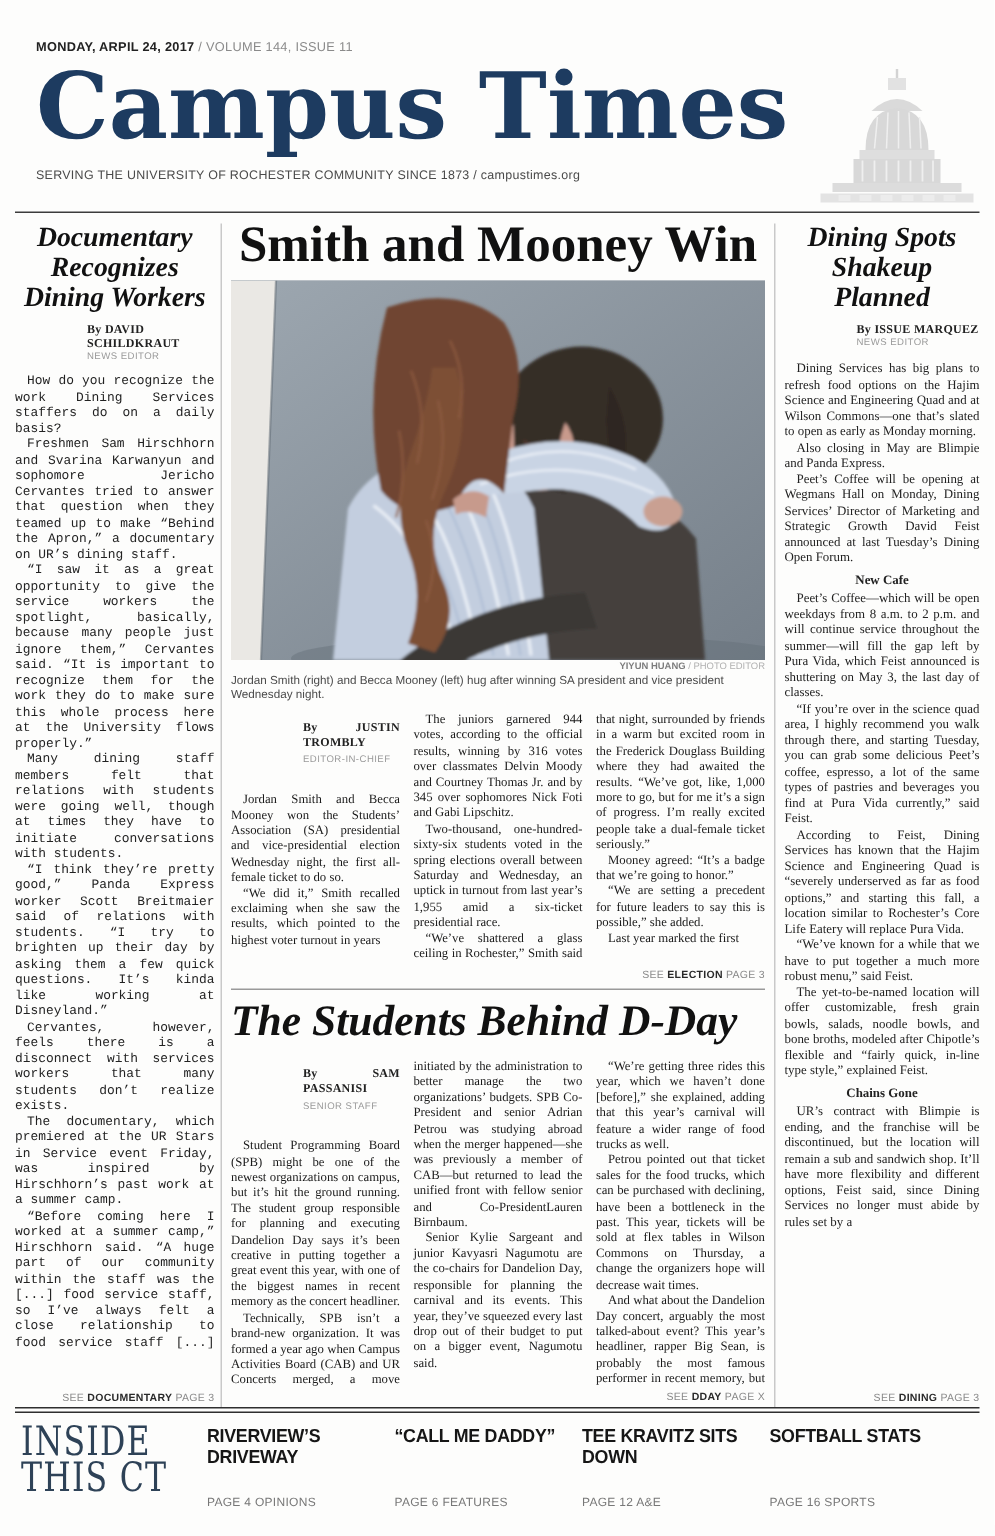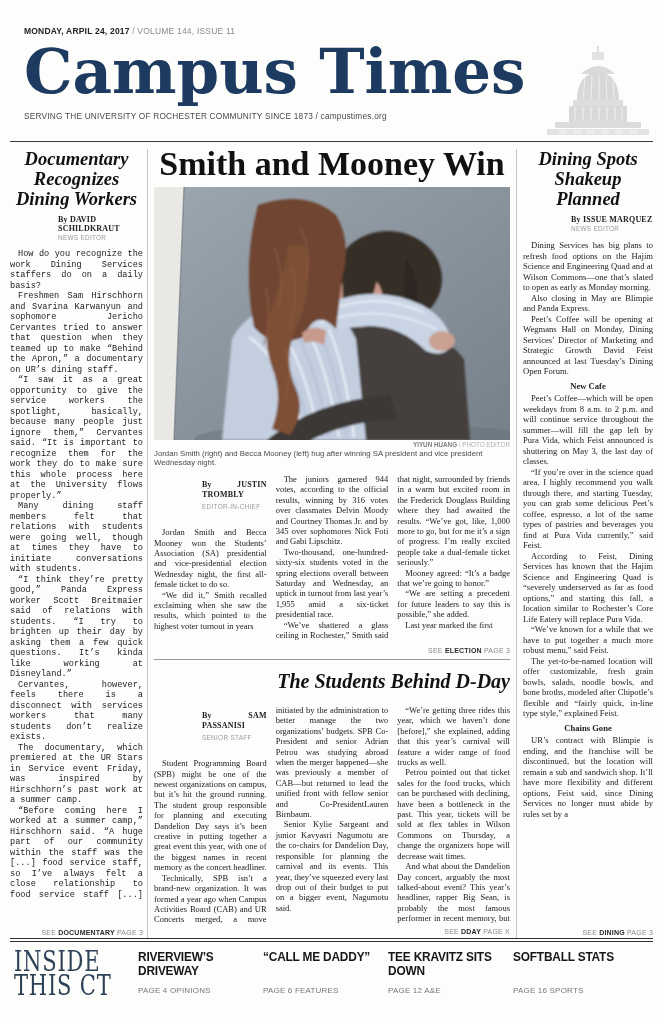--- a/index.html
+++ b/index.html
@@ -61,21 +61,21 @@
   .cols3 {
     margin-top:7px; columns:3; column-gap:9px; column-fill:auto;
     font-size:8.5px; line-height:10.4px; text-align:justify; overflow:hidden;
   }
   .cols3 p { text-indent:8px; }
   .cols3 .flow-byline { margin-bottom:15px; }
   .cols.election { height:170px; }
   .cols.dday { height:220px; }
   .see-line { margin-top:3px; }
   .mid-rule { margin-top:5px; height:1px; background:#9a9a9a; }
-  .dday-hl { font-weight:bold; font-style:italic; font-size:20px; line-height:34px; text-align:right; color:#111; margin-top:4px; margin-bottom:3px; }
+  .dday-hl { font-weight:bold; font-style:italic; font-size:29px; line-height:34px; text-align:left; color:#111; margin-top:4px; margin-bottom:3px; }
 
   
   .right-col { position:absolute; top:149px; left:523px; width:130px; height:789px; }
   .right-col .bodytext { margin-top:8px; height:645px; }
   .right-col .cont { position:absolute; bottom:2px; right:0; }
 
   
   .footer-rules { position:absolute; top:938px; left:10px; right:10px; }
   .footer-rules .fr { height:1px; background:#2f2f2f; }
   .footer-rules .fr + .fr { margin-top:2px; }
@@ -83,21 +83,21 @@
   .inside-logo {
     width:124px; font-family:"DejaVu Serif", serif; color:#2e4257;
     font-size:27px; line-height:24px; letter-spacing:1px;
     transform:scaleX(.78); transform-origin:left top; white-space:nowrap;
   }
   .teaser { width:124px; margin-right:1px; font-family:"Liberation Sans", sans-serif; }
   .teaser .t-head {
     font-weight:bold; font-size:12.5px; line-height:14px; color:#161616;
     letter-spacing:-.2px; transform:scaleX(.95); transform-origin:left top; min-height:30px;
   }
-  .teaser .t-page { font-size:8px; color:#777; margin-top:6px; letter-spacing:.2px; }
+  .teaser .t-page { font-size:8px; color:#777; margin-top:17px; letter-spacing:.2px; }
 </style>
 </head>
 <body>
 
 <div class="page">
 
   <div class="header">
     <div class="dateline">
       <span class="dl-bold">MONDAY, ARPIL 24, 2017</span><span class="dl-rest"> / VOLUME 144, ISSUE 11</span>
     </div>

